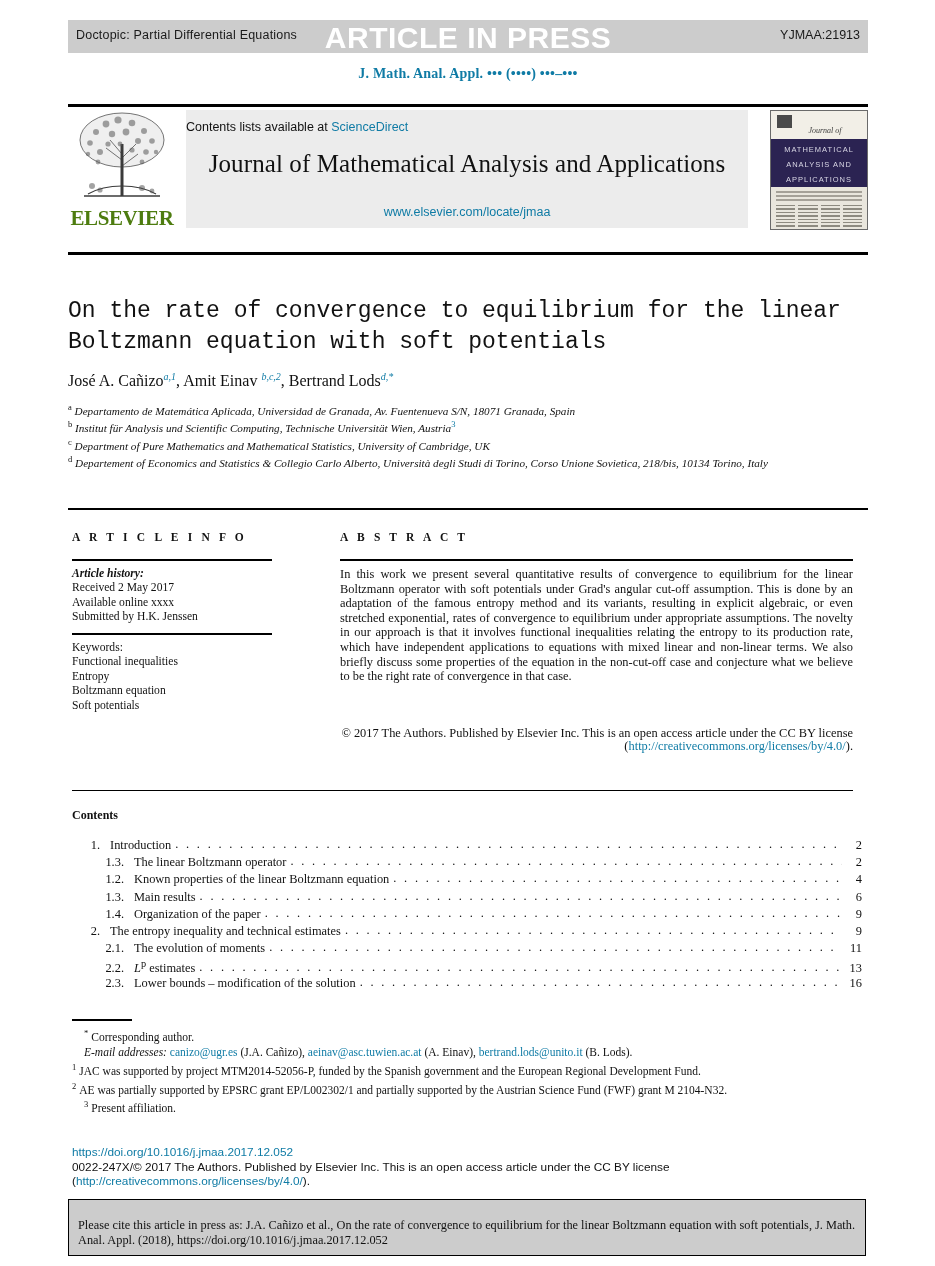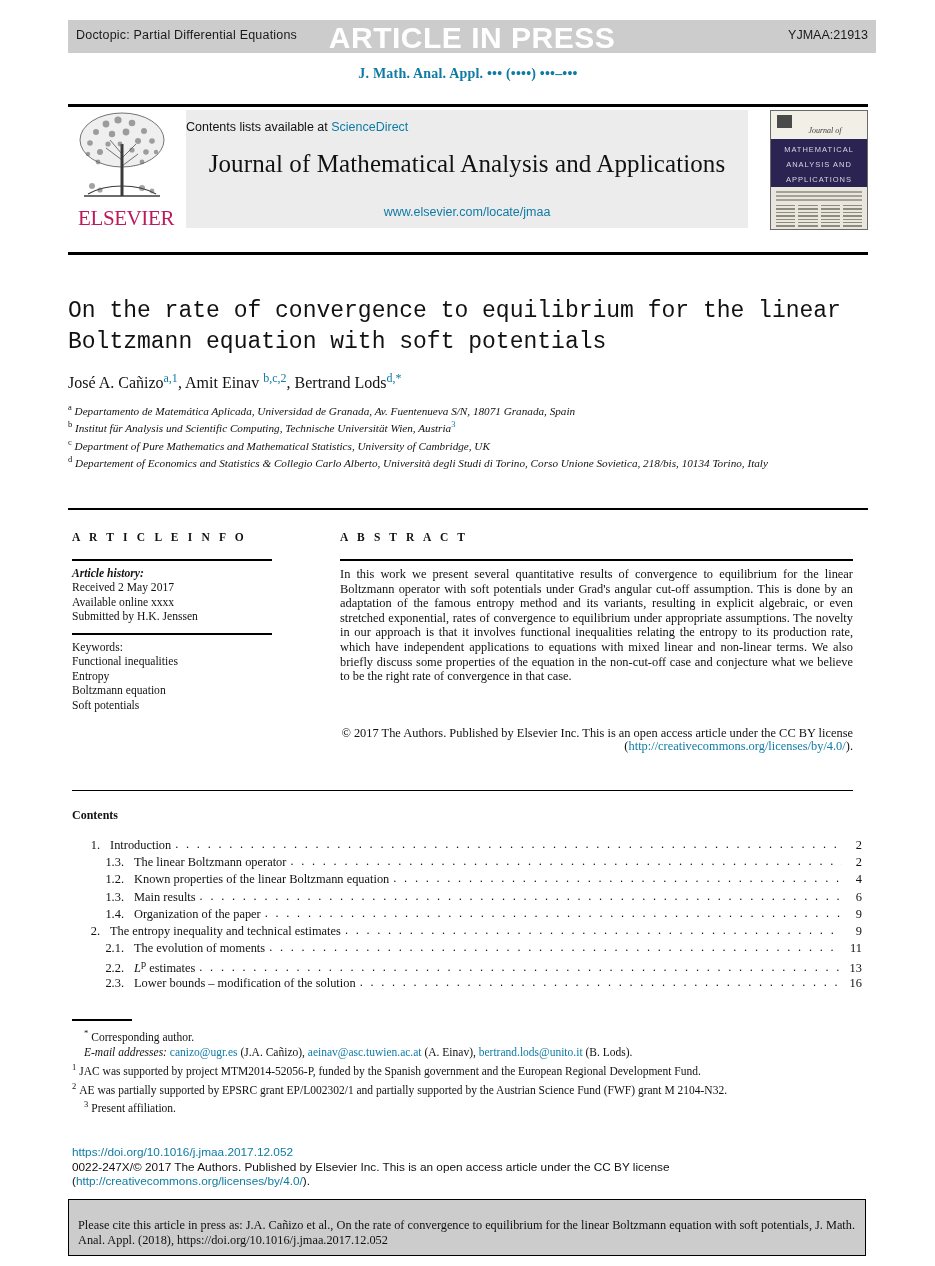--- a/index.html
+++ b/index.html
@@ -21,21 +21,20 @@
     width: 935px;
     height: 1266px;
   }
 
   
   .press-bar {
     position: absolute;
     left: 68px; top: 20px;
     width: 800px; height: 33px;
     background: #cccccc;
-    padding-left: 8px;
   }
   .press-bar .doctopic {
     position: absolute;
     left: 8px; top: 8px;
     font-family: "Liberation Sans", sans-serif;
     font-size: 12.5px;
     letter-spacing: .2px;
     color: #1a1a1a;
     white-space: nowrap;
   }
@@ -92,26 +91,26 @@
   .els-logo .tree {
     position: absolute;
     left: 6px; top: 2px;
     width: 92px; height: 96px;
     overflow: hidden;
   }
   .els-logo .word {
     position: absolute;
     left: 0; top: 98px;
     width: 104px;
-    text-align: right;
-    font-family: "Liberation Serif", serif;
-    font-weight: normal;
+    text-align: center;
+    font-family: "Liberation Serif", serif;
+    font-weight: bold;
     font-size: 21px;
     letter-spacing: -0.4px;
-    color: #be185d;
+    color: #4d7c0f;
   }
   .masthead-box {
     position: absolute;
     left: 118px; top: 2px;
     width: 562px; height: 118px;
     background: #ececec;
   }
   .masthead-box .contents-line {
     position: absolute;
     left: 0; right: 0; top: 10px;
@@ -217,21 +216,21 @@
     color: #111;
   }
   .authors {
     position: absolute;
     left: 68px; top: 371px;
     width: 800px;
     font-family: "Liberation Serif", serif;
     font-size: 16px;
     color: #111;
   }
-  .authors sup { font-size: 12px; color: #0f7ba5; }
+  .authors sup { font-size: 10px; color: #0f7ba5; font-style: italic; }
 
   .affils {
     position: absolute;
     left: 68px; top: 401px;
     width: 800px;
     font-family: "Liberation Serif", serif;
     font-style: italic;
     font-size: 11.2px;
     line-height: 13.6px;
     color: #111;

